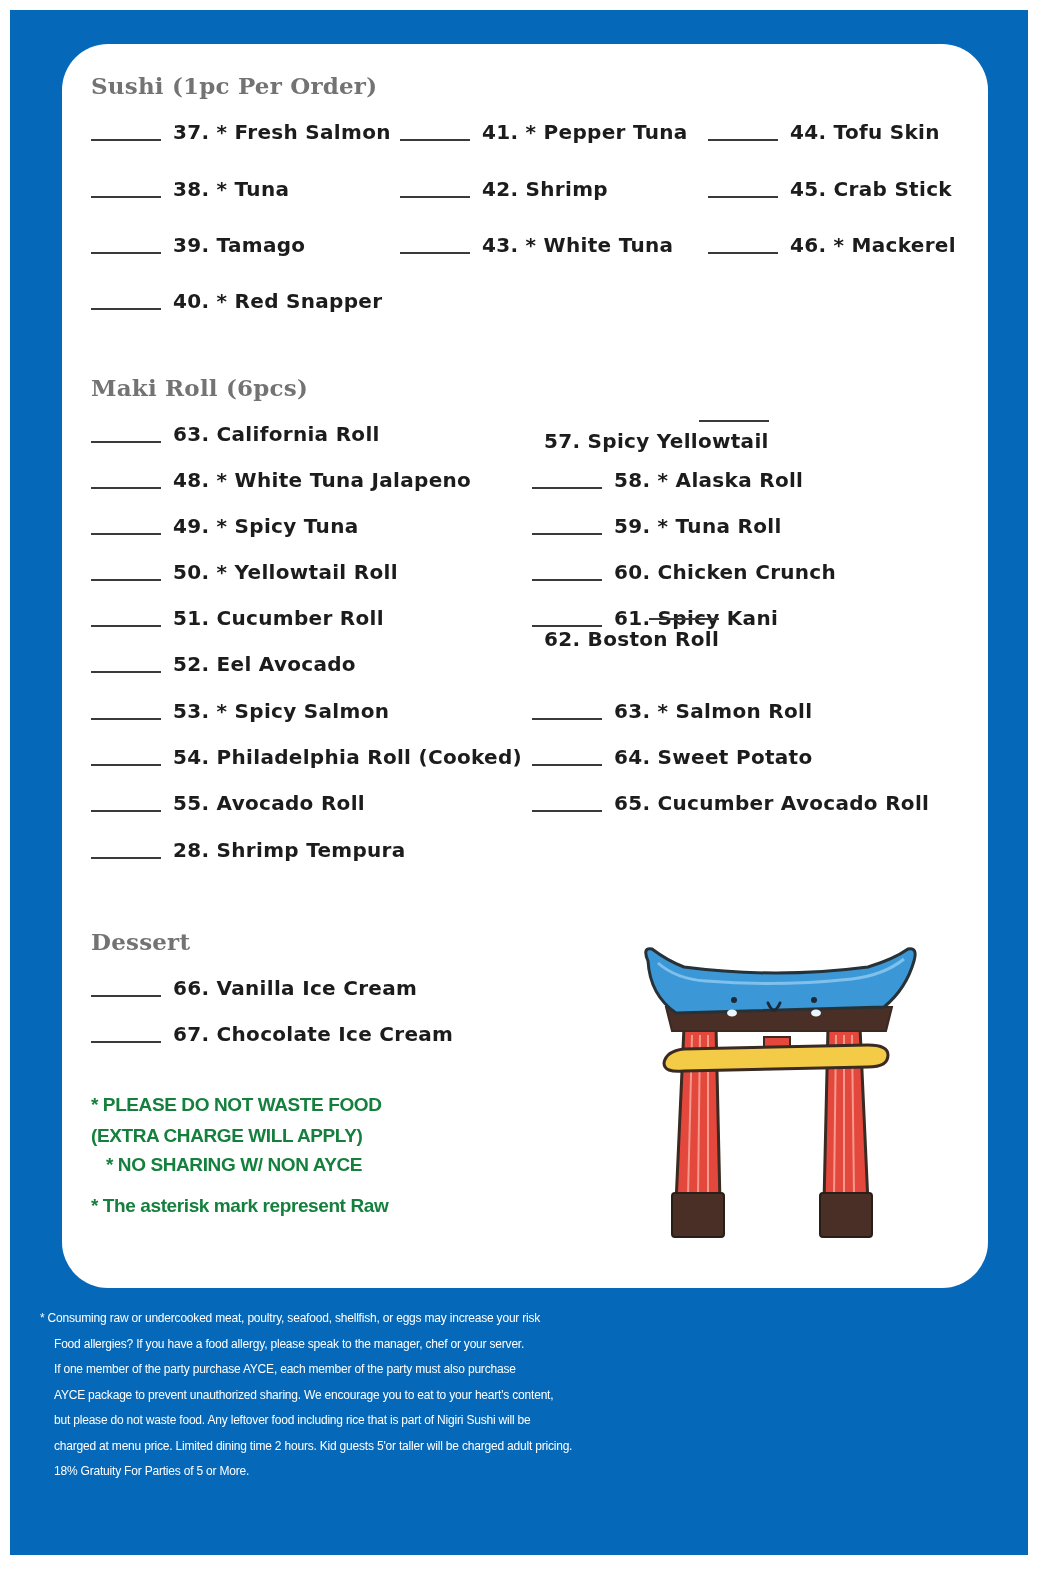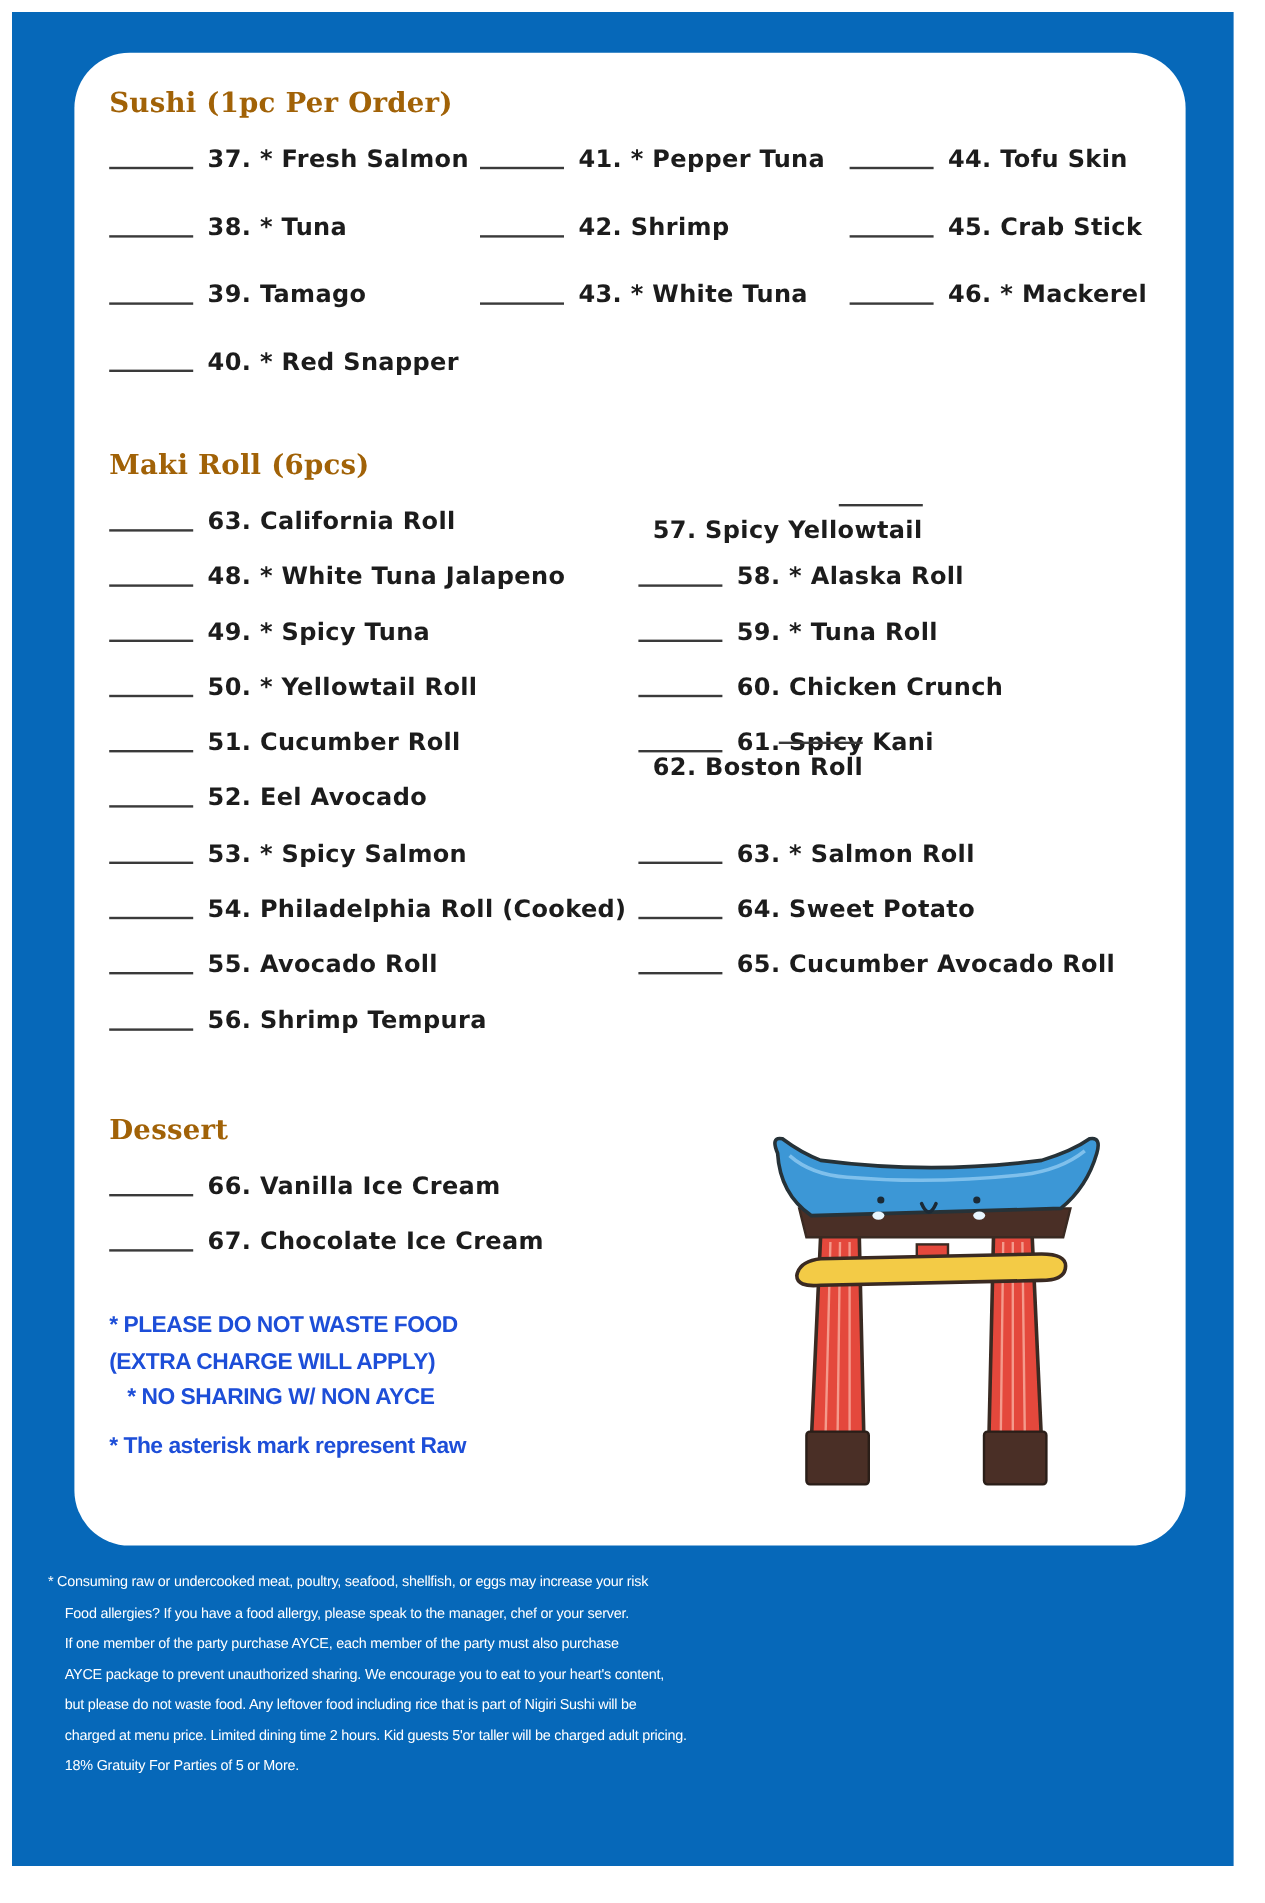--- a/index.html
+++ b/index.html
@@ -9,38 +9,38 @@
   .blue-panel {
     position: absolute; left: 10px; top: 10px; width: 1018px; height: 1545px;
     background: #0668b9;
   }
   .card {
     position: absolute; left: 62px; top: 44px; width: 926px; height: 1244px;
     background: #ffffff; border-radius: 46px;
   }
 
   .section-title {
-    position: absolute; color: #a16207; font-family: "DejaVu Serif", serif;
+    position: absolute; color: #737373; font-family: "DejaVu Serif", serif;
     font-size: 23px; font-weight: bold; letter-spacing: 0.2px;
   }
 
   .item {
     position: absolute; display: flex; align-items: flex-end; height: 28px;
   }
   .blank {
     display: inline-block; width: 70px; height: 2px; background: #3a3a3a;
     margin-bottom: 5px; flex-shrink: 0;
   }
   .item-label {
     margin-left: 12px; font-size: 20px; font-weight: bold; color: #1c1c1c;
     white-space: nowrap; letter-spacing: 0.3px; line-height: 28px;
   }
 
   .note {
-    position: absolute; left: 91px; color: #1d4ed8; font-family: "Liberation Sans Narrow", "Liberation Sans", sans-serif;
+    position: absolute; left: 91px; color: #15803d; font-family: "Liberation Sans Narrow", "Liberation Sans", sans-serif;
     font-size: 19px; font-weight: bold; white-space: nowrap; letter-spacing: -0.4px;
   }
 
   .footer {
     position: absolute; left: 40px; top: 1306px; width: 980px;
     color: #ffffff; font-family: "Liberation Sans", sans-serif; font-size: 12px;
     line-height: 25.5px; letter-spacing: -0.2px;
   }
   .footer p { white-space: nowrap; }
   .footer p.indent { padding-left: 14px; }
@@ -131,21 +131,21 @@
 <div class="item" style="left:91px; top:743px;">
     <span class="blank"></span>
     <span class="item-label">54. Philadelphia Roll (Cooked)</span>
   </div>
 <div class="item" style="left:91px; top:789px;">
     <span class="blank"></span>
     <span class="item-label">55. Avocado Roll</span>
   </div>
 <div class="item" style="left:91px; top:836px;">
     <span class="blank"></span>
-    <span class="item-label">56. Shrimp Tempura</span>
+    <span class="item-label">28. Shrimp Tempura</span>
   </div>
 
 <div class="item" style="left:532px; top:420px;flex-direction:column;">
     <span class="blank"></span>
     <span class="item-label">57. Spicy Yellowtail</span>
   </div>
 <div class="item" style="left:532px; top:466px;">
     <span class="blank"></span>
     <span class="item-label">58. * Alaska Roll</span>
   </div>

